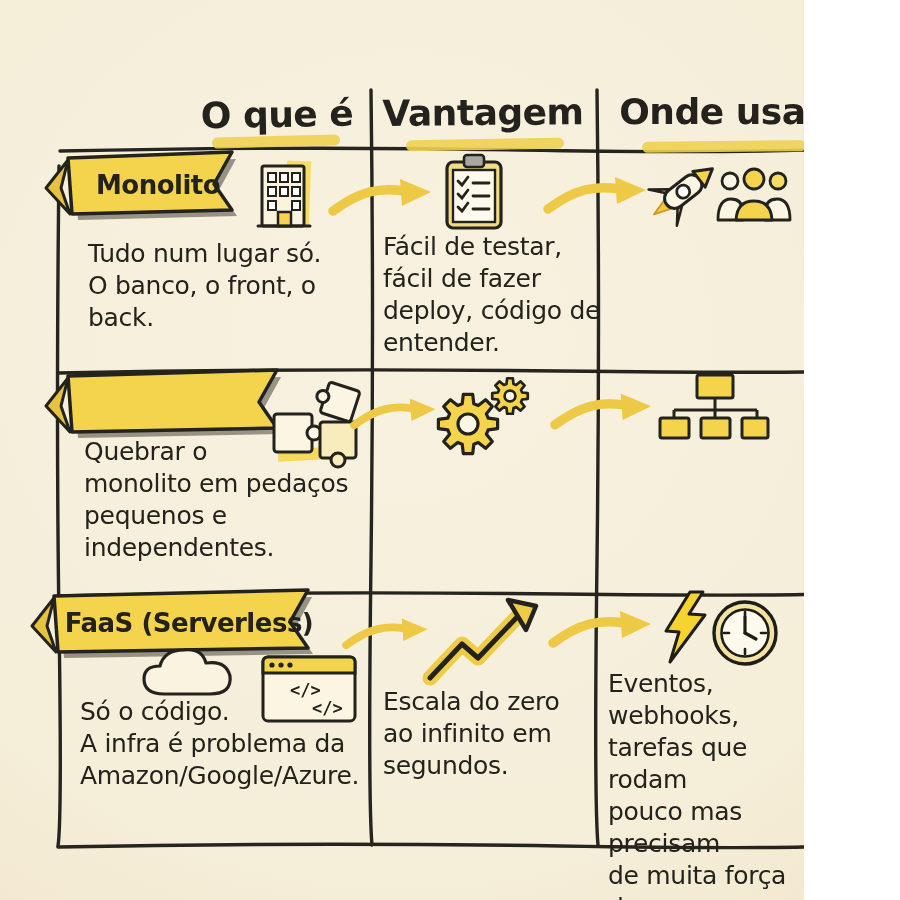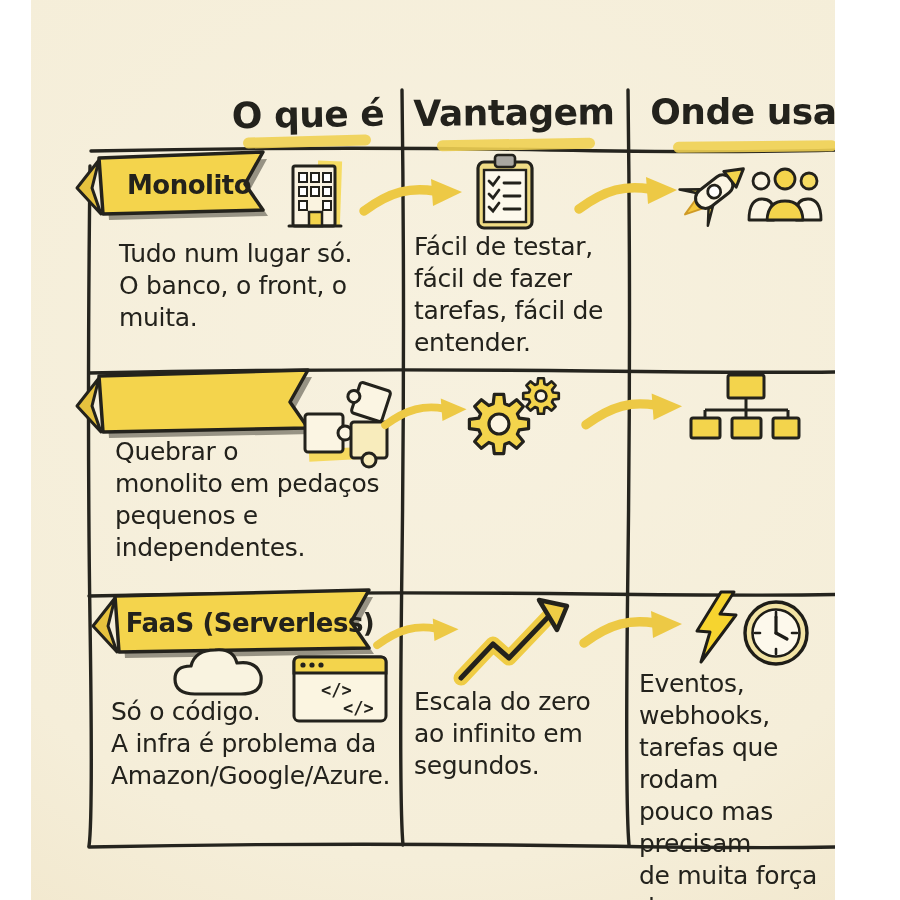--- a/index.html
+++ b/index.html
@@ -1,21 +1,20 @@
 <!DOCTYPE html>
 <html><head>
 <meta charset="utf-8">
 <style>
   html,body{margin:0;padding:0;}
   .canvas{
     position:relative;width:804px;height:900px;overflow:hidden;
     background:radial-gradient(125% 105% at 50% 38%, #f7f1df 0%, #f5eed9 55%, #eee0bf 100%);
     font-family:"DejaVu Sans","Liberation Sans",sans-serif;
     color:#23221c;
-    margin-left:31px;
   }
   .abs{position:absolute;}
   svg{display:block;overflow:visible;}
   
   .hdr{
     position:absolute;transform:translateX(-50%);
     font-size:36px;font-weight:bold;letter-spacing:-0.5px;white-space:nowrap;
   }
   .swipe{
     position:absolute;height:11px;border-radius:6px;background:#f0d052;opacity:.9;
@@ -126,24 +125,24 @@
       <circle cx="62" cy="13" r="8" fill="#f6dc63"></circle>
       <path d="M2,52 Q2,31 15,31 Q26,31 27,43 L27,52 Z" fill="#fbf5e3"></path>
       <path d="M74,52 Q74,31 61,31 Q50,31 49,43 L49,52 Z" fill="#fbf5e3"></path>
       <circle cx="38" cy="11" r="10" fill="#f3d44c"></circle>
       <path d="M20,52 Q21,33 38,33 Q55,33 56,52 Z" fill="#f3d44c"></path>
     </g>
   </svg>
 
   <div class="cell-text" style="left:88px;top:238px">Tudo num lugar só.
 O banco, o front, o
-muita.</div>
+back.</div>
   <div class="cell-text" style="left:383px;top:231px">Fácil de testar,
 fácil de fazer
-tarefas, fácil de
+deploy, código de
 entender.</div>
 
   <div class="banner" style="left:38px;top:366px;width:245px;height:72px">
     <svg width="245" height="72" viewBox="0 0 245 72">
       <polygon points="36,17 243,11 226,42 244,68 40,72" fill="#38352b" opacity="0.5"></polygon>
       <polygon points="30,12 8,40 32,66 23,40" fill="#e6c23e" stroke="#23221c" stroke-width="3" stroke-linejoin="round"></polygon>
       <polygon points="30,10 239,4 221,36 239,62 34,66" fill="#f4d44c" stroke="#23221c" stroke-width="3.5" stroke-linejoin="round"></polygon>
     </svg>
   </div>
 
@@ -192,21 +191,21 @@
     <rect x="2" y="46" width="29" height="20" rx="2" fill="#f3d44c" stroke="#23221c" stroke-width="3"></rect>
     <rect x="43" y="46" width="29" height="20" rx="2" fill="#f3d44c" stroke="#23221c" stroke-width="3"></rect>
     <rect x="84" y="46" width="26" height="20" rx="2" fill="#f3d44c" stroke="#23221c" stroke-width="3"></rect>
   </svg>
 
   <div class="cell-text" style="left:84px;top:436px">Quebrar o
 monolito em pedaços
 pequenos e
 independentes.</div>
 
-  <div class="banner" style="left:54px;top:586px;width:290px;height:72px">
+  <div class="banner" style="left:24px;top:586px;width:290px;height:72px">
     <svg width="290" height="72" viewBox="0 0 290 72">
       <polygon points="36,17 288,11 271,42 289,68 40,72" fill="#38352b" opacity="0.5"></polygon>
       <polygon points="30,12 8,40 32,66 23,40" fill="#e6c23e" stroke="#23221c" stroke-width="3" stroke-linejoin="round"></polygon>
       <polygon points="30,10 284,4 266,36 284,62 34,66" fill="#f4d44c" stroke="#23221c" stroke-width="3.5" stroke-linejoin="round"></polygon>
     </svg>
     <div class="label">FaaS (Serverless)</div>
   </div>
 
   <svg class="abs" style="left:138px;top:640px" width="104" height="58" viewBox="0 0 104 58">
     <path d="M26,54 Q6,54 6,39 Q6,26 22,26 Q26,10 46,10 Q64,8 68,23 Q88,20 92,36 Q94,54 72,54 Z" fill="#f9f3e0" stroke="#23221c" stroke-width="3.2" stroke-linejoin="round"></path>

